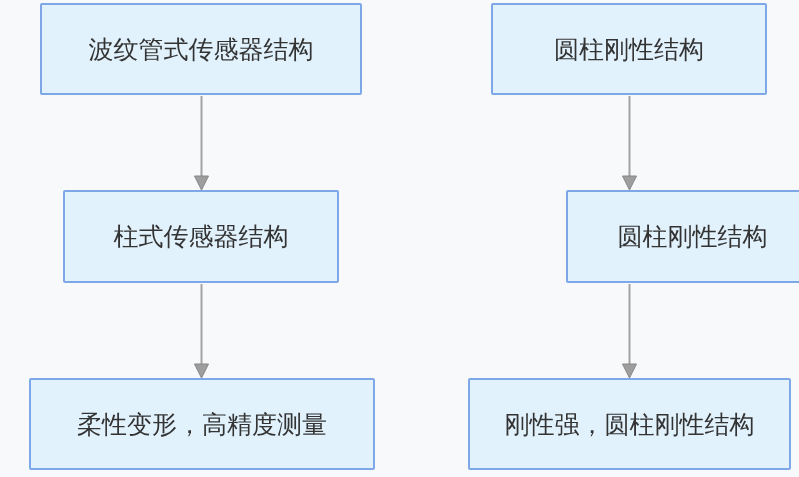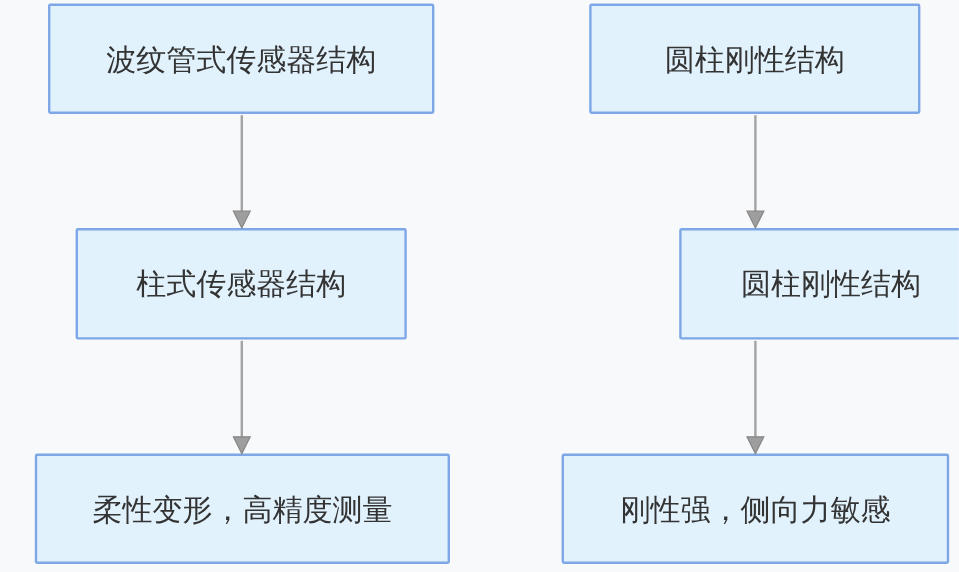--- a/index.html
+++ b/index.html
@@ -82,21 +82,21 @@
 
   <div class="flow-node node-r1">
     <span>圆柱刚性结构</span>
   </div>
 
   <div class="flow-node node-r2">
     <span>圆柱刚性结构</span>
   </div>
 
   <div class="flow-node node-r3">
-    <span>刚性强，侧向力敏感</span>
+    <span>刚性强，圆柱刚性结构</span>
   </div>
 
   <svg class="connector-layer" width="799" height="477" viewBox="0 0 799 477">
     <g>
       <line class="connector-line" x1="201.5" y1="96" x2="201.5" y2="178"></line>
       <polygon class="connector-head" points="194.5,176 208.5,176 201.5,190"></polygon>
     </g>
     <g>
       <line class="connector-line" x1="201.5" y1="284" x2="201.5" y2="366"></line>
       <polygon class="connector-head" points="194.5,364 208.5,364 201.5,378"></polygon>

